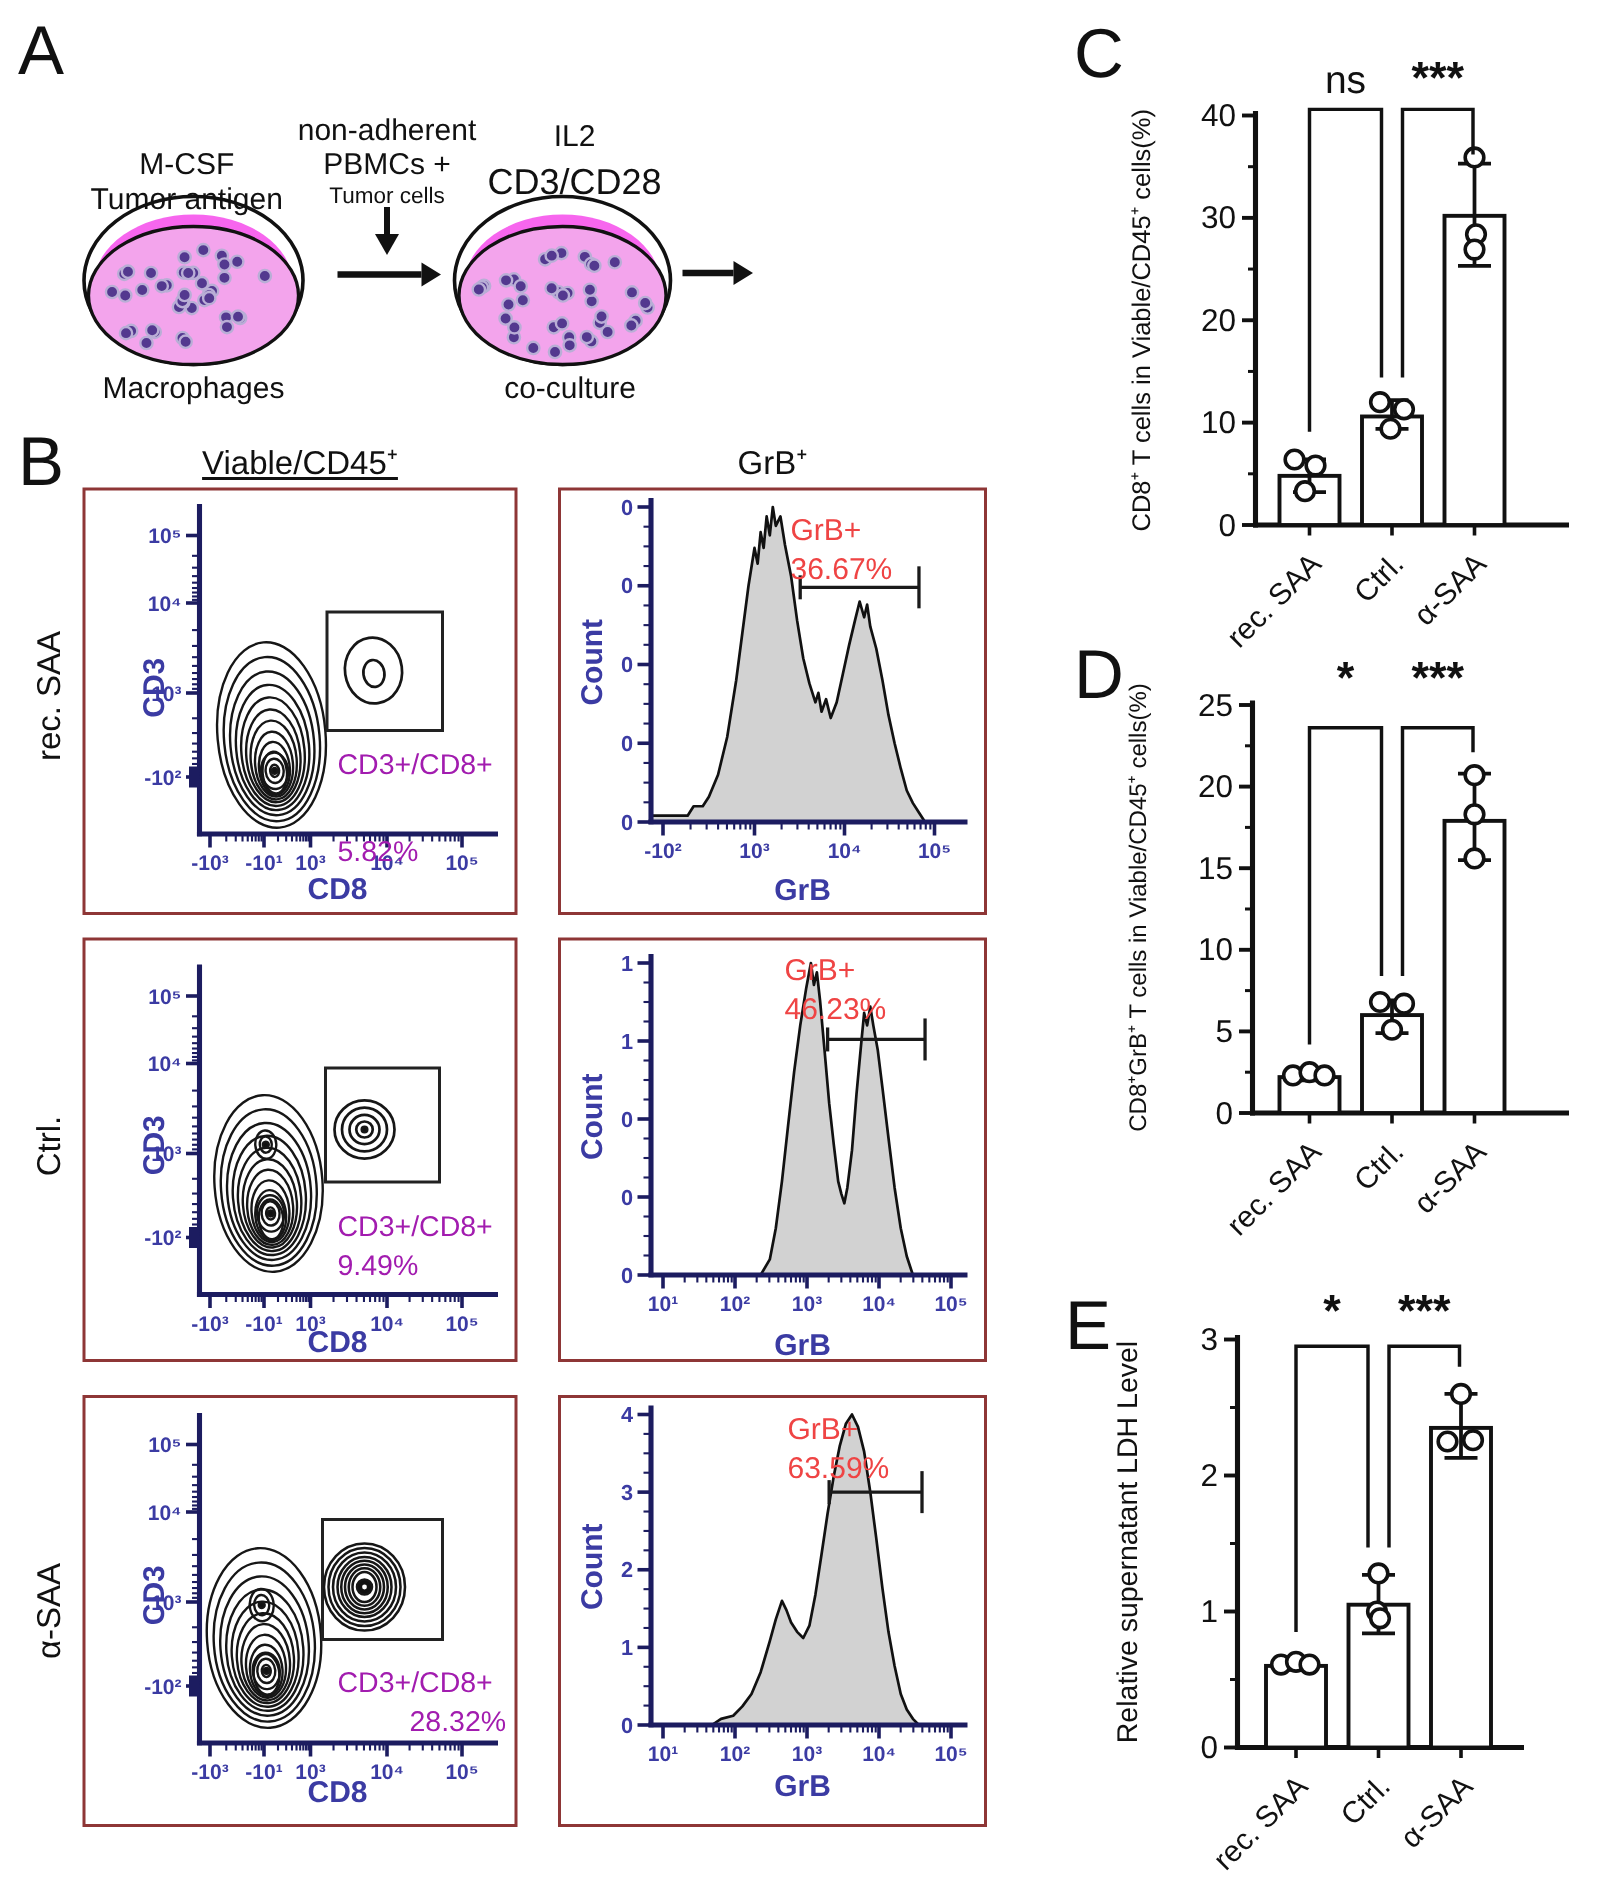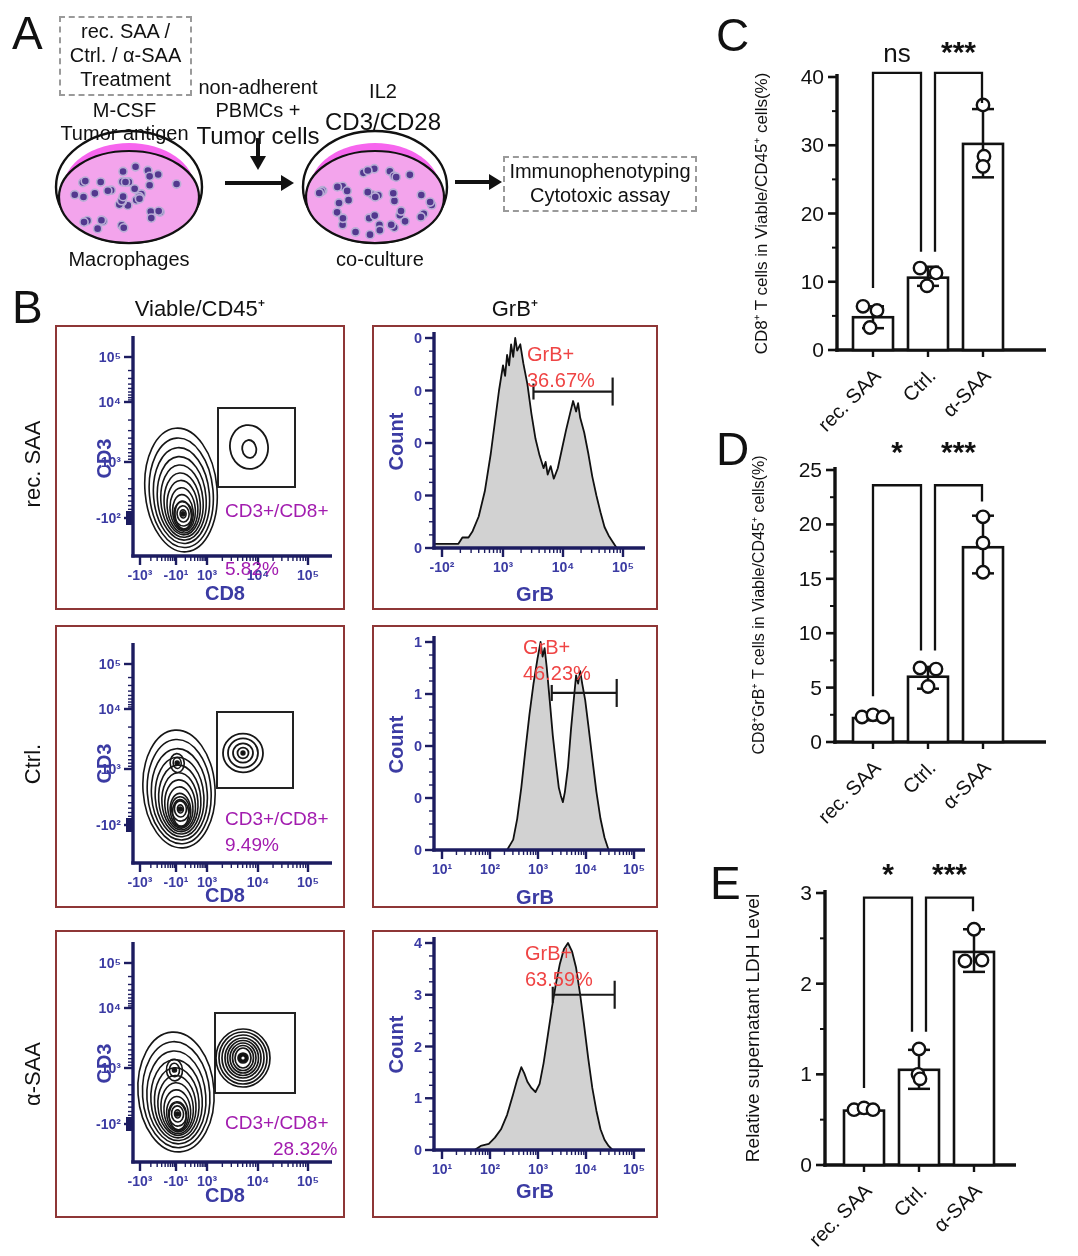--- a/index.html
+++ b/index.html
@@ -783,40 +783,31 @@
       <text x="928" y="1192" font-family="&quot;Liberation Sans&quot;,sans-serif" font-size="20" fill="#111" text-anchor="end" transform="rotate(-45 928 1192)">Ctrl.</text>
       <text x="983" y="1192" font-family="&quot;Liberation Sans&quot;,sans-serif" font-size="20" fill="#111" text-anchor="end" transform="rotate(-45 983 1192)">α-SAA</text>
     </svg>
 
   <div class="t letter" style="left:12px;top:6px;">A</div>
   <div class="t letter" style="left:12px;top:280px;">B</div>
   <div class="t letter" style="left:716px;top:8px;">C</div>
   <div class="t letter" style="left:716px;top:422px;">D</div>
   <div class="t letter" style="left:710px;top:856px;">E</div>
 
-  <div class="dashed" style="left:59px;top:16px;width:129px;height:76px;">
-    <div class="t c" style="left:0;top:2px;width:129px;font-size:20px;">rec. SAA /</div>
-    <div class="t c" style="left:0;top:26px;width:129px;font-size:20px;">Ctrl. / α-SAA</div>
-    <div class="t c" style="left:0;top:50px;width:129px;font-size:20px;">Treatment</div>
-  </div>
   <div class="t c" style="left:42px;top:99px;width:165px;font-size:20px;">M-CSF</div>
   <div class="t c" style="left:42px;top:122px;width:165px;font-size:20px;">Tumor antigen</div>
   <div class="t c" style="left:188px;top:76px;width:140px;font-size:20px;">non-adherent</div>
   <div class="t c" style="left:188px;top:99px;width:140px;font-size:20px;">PBMCs +</div>
-  <div class="t c" style="left:188px;top:122px;width:140px;font-size:24px;">Tumor cells</div>
+  <div class="t c" style="left:188px;top:122px;width:140px;font-size:15px;">Tumor cells</div>
   <div class="t c" style="left:323px;top:80px;width:120px;font-size:20px;">IL2</div>
   <div class="t c" style="left:323px;top:108px;width:120px;font-size:24px;">CD3/CD28</div>
   <div class="t c" style="left:54px;top:248px;width:150px;font-size:20px;">Macrophages</div>
   <div class="t c" style="left:320px;top:248px;width:120px;font-size:20px;">co-culture</div>
-  <div class="dashed" style="left:503px;top:156px;width:190px;height:52px;">
-    <div class="t c" style="left:0;top:2px;width:190px;font-size:20px;">Immunophenotyping</div>
-    <div class="t c" style="left:0;top:26px;width:190px;font-size:20px;">Cytotoxic assay</div>
-  </div>
-
-  <div class="t c" style="left:110px;top:292px;width:180px;font-size:22px;">Viable/CD45⁺</div>
+
+  <div class="t c" style="left:110px;top:292px;width:180px;font-size:22px;text-decoration:underline;">Viable/CD45⁺</div>
   <div class="t c" style="left:425px;top:292px;width:180px;font-size:22px;">GrB⁺</div>
 
   <div class="mbox" style="left:55px;top:325px;width:286px;height:281px;"></div>
   <div class="mbox" style="left:372px;top:325px;width:282px;height:281px;"></div>
   <div class="mbox" style="left:55px;top:625px;width:286px;height:279px;"></div>
   <div class="mbox" style="left:372px;top:625px;width:282px;height:279px;"></div>
   <div class="mbox" style="left:55px;top:930px;width:286px;height:284px;"></div>
   <div class="mbox" style="left:372px;top:930px;width:282px;height:284px;"></div>
 
   <div class="t c rot" style="left:-37px;top:451px;width:140px;font-size:22px;">rec. SAA</div>

